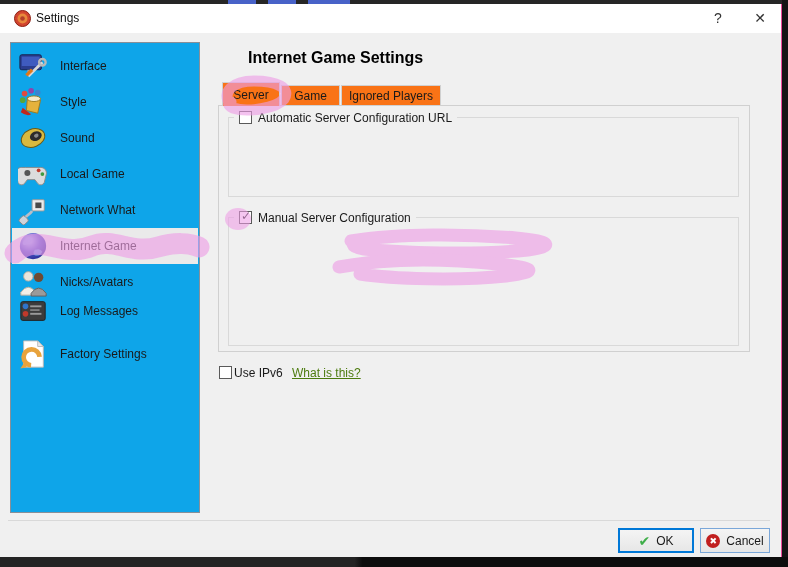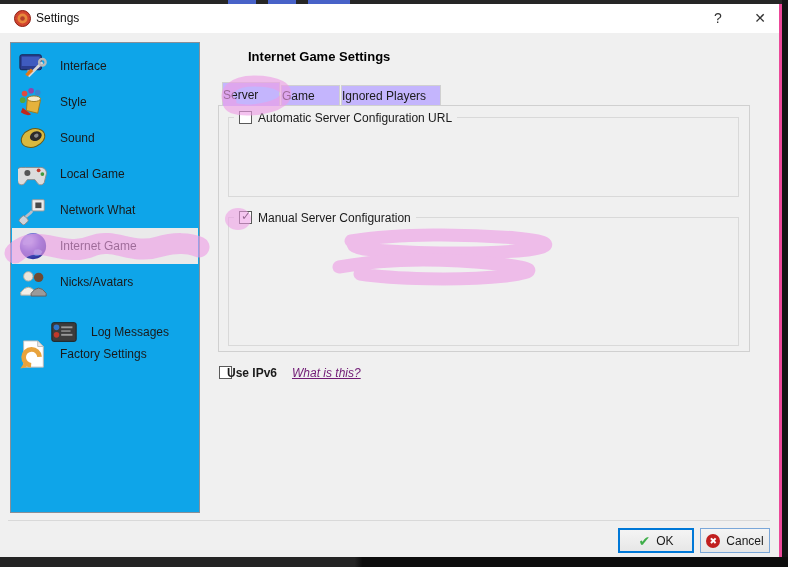--- a/index.html
+++ b/index.html
@@ -8,41 +8,41 @@
   .abs { position:absolute; }
 
   
   .top-strip { left:0; top:0; width:788px; height:4px; background:#262626; }
   .top-strip .blue-seg { position:absolute; top:0; height:4px; background:#4862c8; }
   .right-strip { left:782px; top:0; width:6px; height:567px; background:#141414; }
   .bottom-strip { left:0; top:557px; width:788px; height:10px;
     background:linear-gradient(90deg,#242424 0,#242424 45%,#0d0d0d 46%,#0d0d0d 100%); }
 
   .dialog { left:0; top:4px; width:782px; height:553px; background:#f0f0f0;
-    border-right:3px solid #ec4899; }
+    border-right:1px solid #ec4899; }
 
   
   .titlebar { left:0; top:0; width:100%; height:29px; background:#ffffff; }
   .title-text { left:36px; top:0; line-height:29px; color:#111; }
   .title-logo { left:14px; top:6px; width:17px; height:17px; }
   .tb-btn { top:0; width:30px; height:29px; text-align:center; line-height:29px;
     font-size:14px; color:#333; cursor:default; }
 
   
   .sidelist { left:10px; top:38px; width:190px; height:471px; background:#0ea5e9;
     border:1px solid #888f98; }
   .srow { position:absolute; left:1px; width:186px; height:36px; display:flex; align-items:center; }
   .srow.selected { background:#eaeaea; }
   .srow .icon { margin-left:6px; width:30px; height:30px; flex:0 0 30px; }
   .srow .slabel { margin-left:12px; }
 
   
-  .heading { left:218px; top:45px; font-weight:bold; font-size:13px; color:#000;padding-left:30px; }
-  .tab { border:1px solid #d0d0d0; border-bottom:none; background:#c4b5fd;
-    text-align:left; }
+  .heading { left:218px; top:45px; font-weight:bold; font-size:16px; color:#000;padding-left:30px; }
+  .tab { border:1px solid #d0d0d0; border-bottom:none; background:#f97316;
+    text-align:center; }
   .tab-server { left:222px; top:78px; width:58px; height:24px; line-height:24px; z-index:3; }
   .tab-game { left:281px; top:81px; width:59px; height:21px; line-height:20px; }
   .tab-ignored { left:341px; top:81px; width:100px; height:21px; line-height:20px; }
   .tabpanel { left:218px; top:101px; width:532px; height:247px; border:1px solid #d0d0d0;
     background:#f0f0f0; z-index:1; }
 
   .groupbox { border:1px solid #d9d9d9; background:#f0f0f0; z-index:2; }
   .group-auto { left:228px; top:113px; width:511px; height:80px; }
   .group-manual { left:228px; top:213px; width:511px; height:129px; }
   .group-title { position:absolute; top:-9px; left:5px; background:#f0f0f0; padding:0 5px;
@@ -67,21 +67,21 @@
   .spin { position:absolute; right:0px; top:0px; width:17px; height:20px;
     border-left:1px solid #ababab; background:#f4f4f4; }
   .spin .sbtn { height:10px; position:relative; }
   .spin .sbtn.up { border-bottom:1px solid #ababab; }
   .tri { width:0; height:0; margin:3px auto 0; }
   .tri.up { border-left:3px solid transparent; border-right:3px solid transparent;
     border-bottom:4px solid #222; }
   .tri.down { border-left:3px solid transparent; border-right:3px solid transparent;
     border-top:4px solid #222; }
 
-  .link { color:#701a75; text-decoration:underline; line-height:22px; cursor:pointer;font-style:italic; }
+  .link { color:#4d7c0f; text-decoration:underline; line-height:22px; cursor:pointer; }
 
   .separator { left:8px; top:516px; width:762px; height:1px; background:#d9d9d9; }
 
   .btn { height:25px; background:linear-gradient(#f4f4f4,#e7e7e7); display:flex;
     align-items:center; justify-content:center; gap:6px; cursor:default; }
   .btn-ok { left:618px; top:524px; width:76px; border:2px solid #0078d7; }
   .btn-cancel { left:700px; top:524px; width:70px; border:1px solid #7aa7d9; }
   .ok-check { color:#3fae49; font-weight:bold; font-size:14px; line-height:14px; }
   .cancel-x { width:14px; height:14px; border-radius:50%; background:#c11f1f;
     color:#fff; font-size:9px; font-weight:bold; text-align:center; line-height:14px; }
@@ -187,21 +187,21 @@
     <div class="srow" style="top:221px;">
       <svg class="icon" viewBox="0 0 32 32">
         <circle cx="11" cy="10" r="5" fill="#eae5dc" stroke="#b5ad9e"></circle>
         <path d="M3 27 q8 -11 16 0 v3 h-16z" fill="#f2efe8" stroke="#b5ad9e"></path>
         <circle cx="22" cy="11" r="5" fill="#6e4a33"></circle>
         <path d="M14 28 q8 -11 16 0 v3 h-16z" fill="#9a9a9a" stroke="#5f5f5f"></path>
       </svg>
       <span class="slabel">Nicks/Avatars</span>
     </div>
 
-    <div class="srow" style="top:271px;margin-left:31px;">
+    <div class="srow" style="top:250px;">
       <svg class="icon" viewBox="0 0 32 32">
         <rect x="3" y="6" width="26" height="20" rx="2" fill="#3c3c3c" stroke="#1f1f1f"></rect>
         <circle cx="8" cy="11" r="3" fill="#2f74c9"></circle>
         <circle cx="8" cy="19" r="3" fill="#c0392b"></circle>
         <rect x="13" y="10" width="12" height="2" fill="#9a9a9a"></rect>
         <rect x="13" y="14" width="10" height="2" fill="#7f7f7f"></rect>
         <rect x="13" y="18" width="12" height="2" fill="#9a9a9a"></rect>
       </svg>
       <span class="slabel">Log Messages</span>
     </div>
@@ -261,21 +261,21 @@
     <span></span>
   </div>
 
   <span class="cb abs" style="left:238px; top:314px;"></span>
   <div class="abs flabel" style="left:258px; top:310px;">Avatar Server:</div>
   <div class="abs field disabled" style="left:343px; top:310px; width:396px;">
     <span></span>
   </div>
 
   <span class="cb abs" style="left:219px; top:362px;"></span>
-  <div class="abs flabel" style="left:227px; top:358px;font-weight:bold;">Use IPv6</div>
+  <div class="abs flabel" style="left:234px; top:358px;">Use IPv6</div>
   <div class="abs link" style="left:292px; top:358px;">What is this?</div>
 
   <div class="abs separator"></div>
   <div class="abs btn btn-ok">
     <span class="ok-check">✔</span>
     <span>OK</span>
   </div>
   <div class="abs btn btn-cancel">
     <span class="cancel-x">✖</span>
     <span>Cancel</span>

